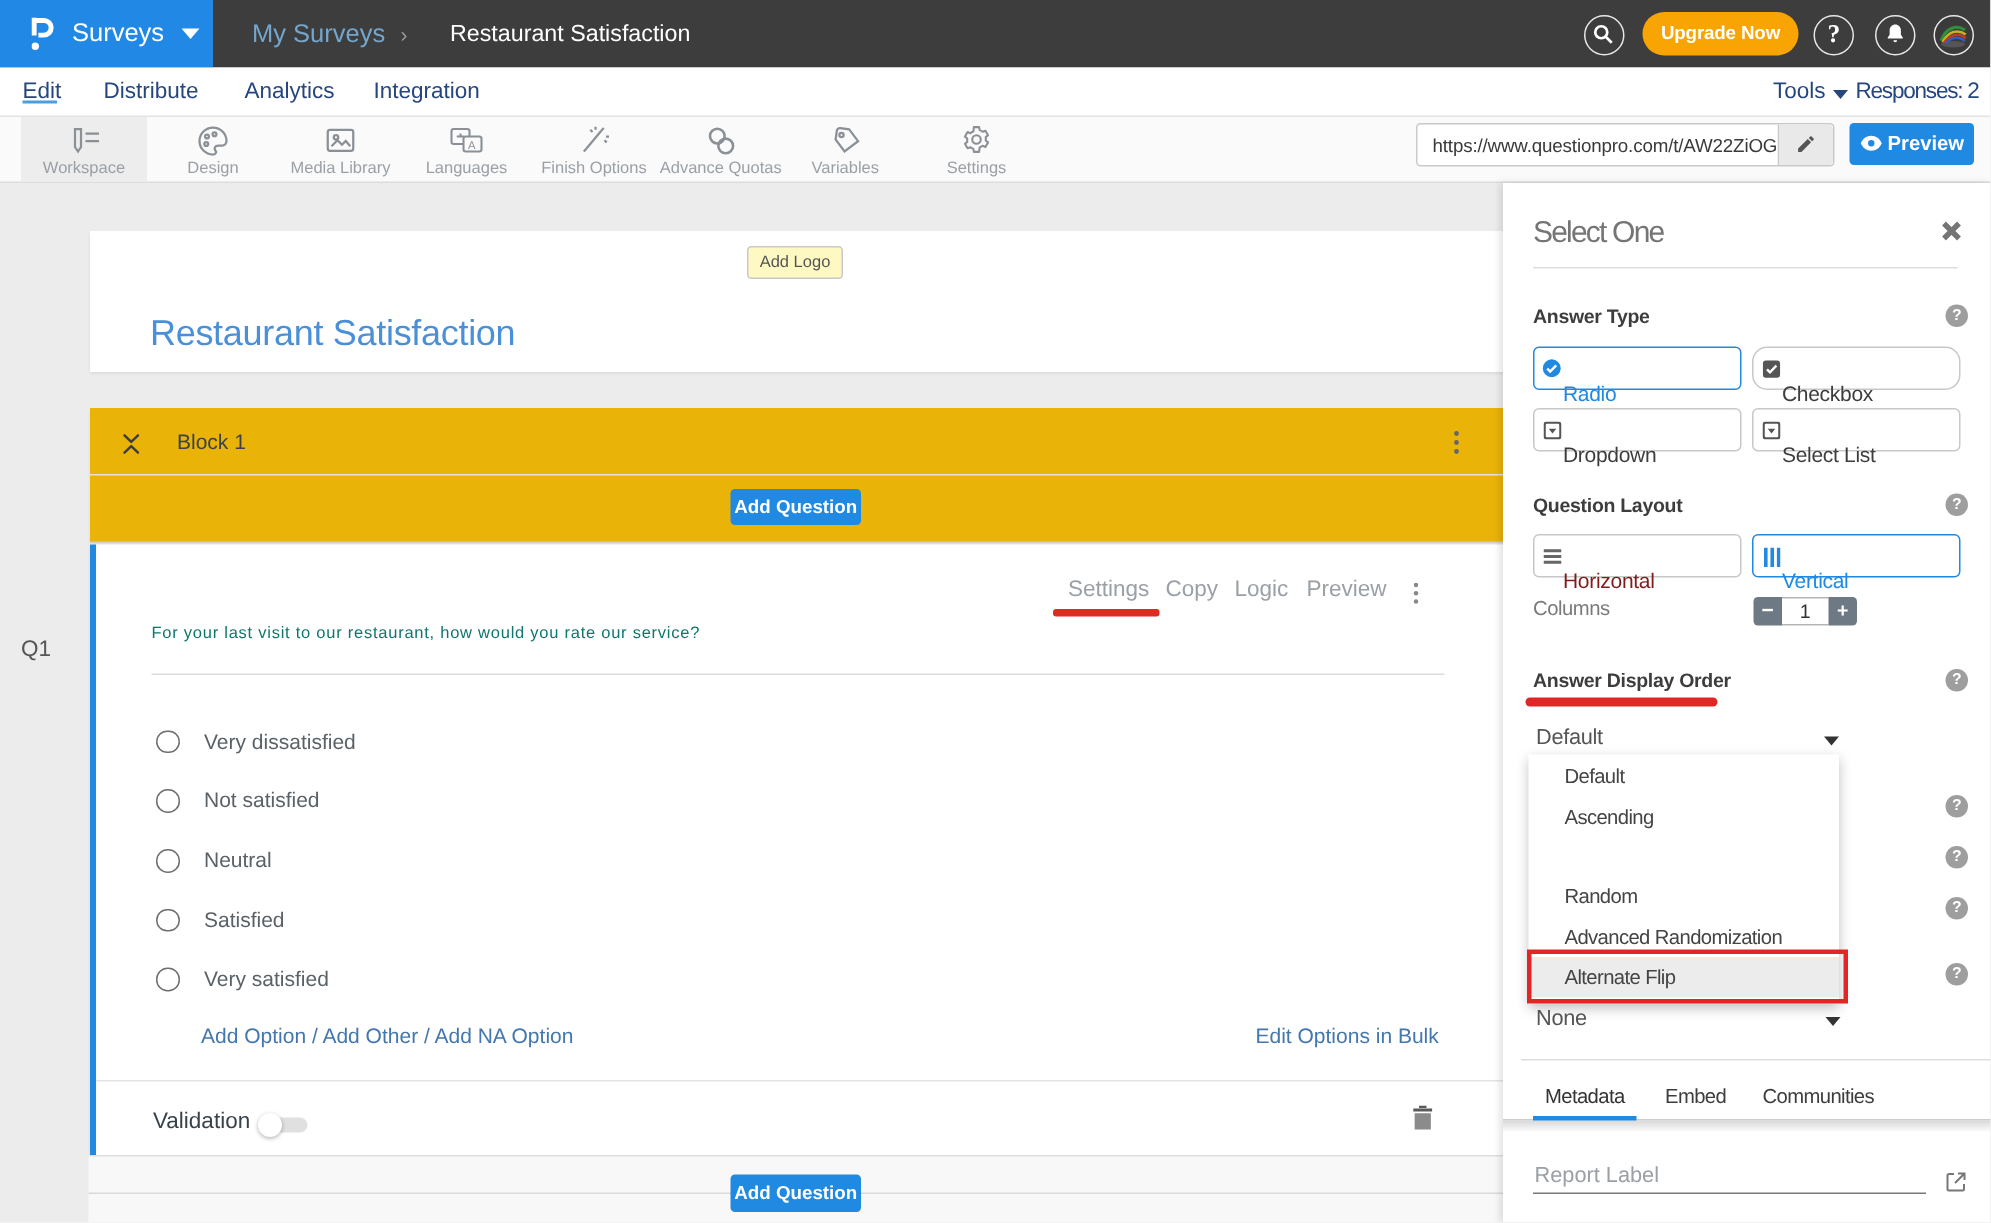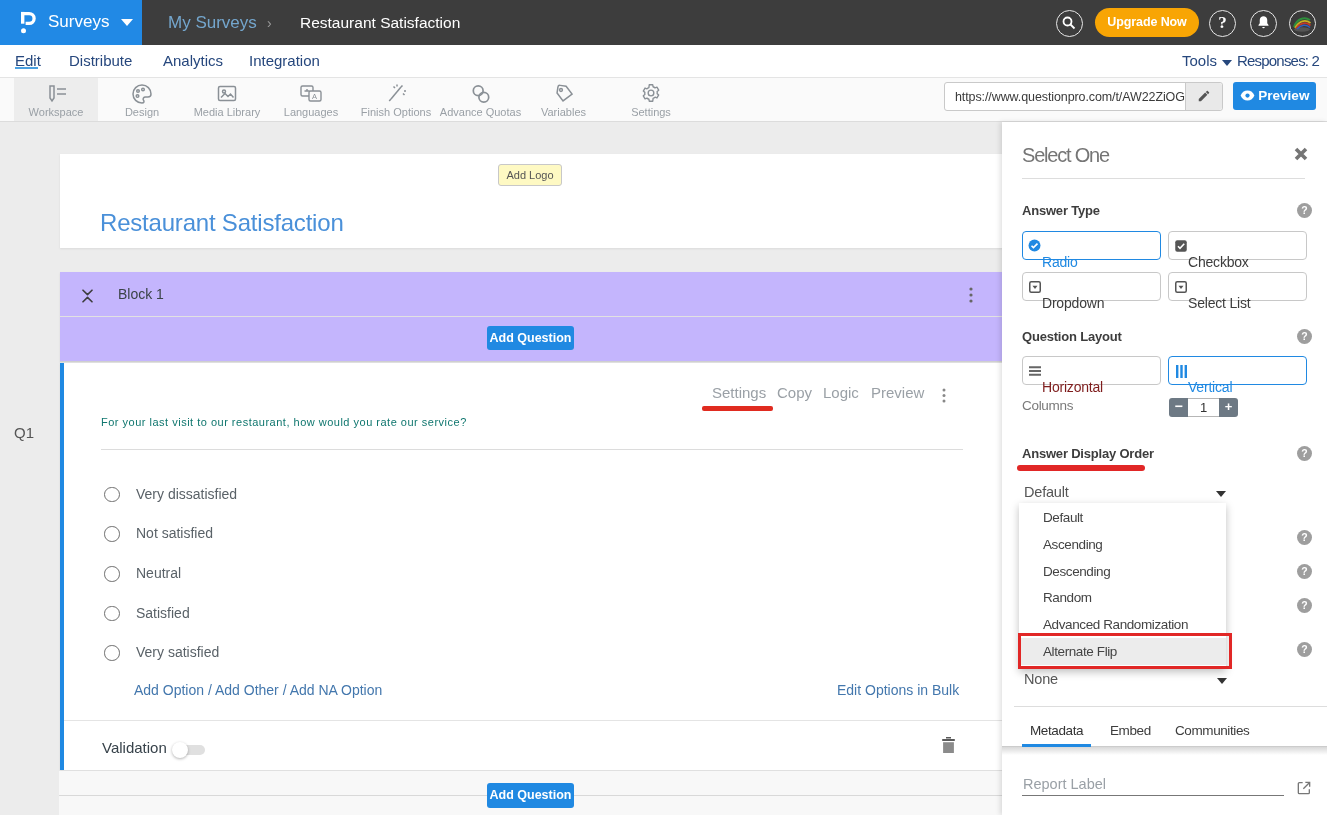--- a/index.html
+++ b/index.html
@@ -34,21 +34,21 @@
 #urlbox { position:absolute; left:944px; top:4px; width:279px; height:29px; background:#fff; border:1px solid #c9c9c9; border-radius:3px; }
 #urltext { position:absolute; left:10px; top:7px; font-size:12.5px; letter-spacing:-0.1px; color:#3a3a3a; white-space:nowrap; }
 #pencilbox { position:absolute; right:0; top:0; width:37px; height:27px; background:#e9e9e9; border-left:1px solid #c9c9c9; border-radius:0 3px 3px 0; text-align:center; }
 #previewbtn { position:absolute; left:1233px; top:4px; width:83px; height:28px; background:#2089e2; border-radius:3px; color:#fff; font-weight:bold; font-size:13.5px; text-align:center; line-height:28px; }
 
 
 #card1 { position:absolute; left:60px; top:154px; width:943px; height:94px; background:#fff; box-shadow:0 1px 2px rgba(0,0,0,0.08); }
 #addlogo { position:absolute; left:438px; top:10px; width:64px; height:22px; border:1px solid #c8c8c8; border-radius:3px; background:#fef9c3; font-size:11px; color:#555; text-align:center; line-height:21px; }
 #title { position:absolute; left:40px; top:55px; font-size:24px; letter-spacing:-0.2px; color:#4a90d9; }
 
-#blockcard { position:absolute; left:60px; top:272px; width:943px; height:90px; background:#c4b5fd; border-bottom:1px solid #cfcfcf; box-shadow:0 1px 2px rgba(0,0,0,0.08); }
+#blockcard { position:absolute; left:60px; top:272px; width:943px; height:90px; background:#eab308; border-bottom:1px solid #cfcfcf; box-shadow:0 1px 2px rgba(0,0,0,0.08); }
 #blockheader { position:absolute; left:0; top:0; width:943px; height:45px; border-bottom:1px solid #e2e2e2; }
 #blockname { position:absolute; left:58px; top:14px; font-size:14px; color:#3b4348; }
 .addq { position:absolute; background:#2089e2; border-radius:3px; color:#fff; font-weight:bold; font-size:12.5px; text-align:center; white-space:nowrap; }
 
 #qcard { position:absolute; left:60px; top:363px; width:943px; height:407px; background:#fff; border-left:4px solid #2089e2; box-shadow:0 1px 2px rgba(0,0,0,0.08); }
 #q1label { position:absolute; left:14px; top:424px; font-size:15px; color:#555; }
 .qtab { position:absolute; top:21px; font-size:15px; color:#9aa0a6; }
 #settings-underline { position:absolute; left:702px; top:406px; width:71px; height:5px; background:#e02b20; border-radius:2px; }
 #qtext { position:absolute; left:37px; top:52.5px; font-size:11px; letter-spacing:0.5px; color:#0f766e; }
 #qline { position:absolute; left:37px; top:86px; width:862px; height:1px; background:#dcdcdc; }
@@ -334,21 +334,21 @@
     <div class="seclabel" style="left:20px;top:81px;">Answer Type</div>
     <div class="qcircle" style="top:81px;">?</div>
 
     <div class="selbtn active" style="left:20px;top:109px;">
       <svg class="abs" style="left:5px;top:7px" width="13" height="13" viewBox="0 0 24 24">
           <circle cx="12" cy="12" r="11" fill="#2089e2"></circle>
           <path d="M6.5 12.5 l3.5 3.5 L17.5 8.5" stroke="#fff" stroke-width="3" fill="none"></path>
         </svg>
       <div class="lbl">Radio</div>
     </div>
-    <div class="selbtn" style="left:166px;top:109px;">
+    <div class="selbtn" style="left:166px;top:109px;border-radius:10px;">
       <svg class="abs" style="left:6px;top:8px" width="12" height="12" viewBox="0 0 24 24">
           <rect x="0.5" y="0.5" width="23" height="23" rx="4" fill="#555"></rect>
           <path d="M6 12.5 l4 4 L18.5 7.5" stroke="#fff" stroke-width="3.2" fill="none"></path>
         </svg>
       <div class="lbl">Checkbox</div>
     </div>
     <div class="selbtn" style="left:20px;top:150px;">
       <svg class="abs" style="left:6px;top:8px" width="12" height="12" viewBox="0 0 24 24">
           <rect x="1.5" y="1.5" width="21" height="21" rx="3" stroke="#555" stroke-width="3" fill="none"></rect>
           <path d="M7 9.5 h10 l-5 6.5 Z" fill="#555"></path>
@@ -398,21 +398,20 @@
     <div class="selarrow" style="left:214px;top:369px;"></div>
 
     <div class="qcircle" style="top:408px;">?</div>
     <div class="qcircle" style="top:442px;">?</div>
     <div class="qcircle" style="top:476px;">?</div>
     <div class="qcircle" style="top:520px;">?</div>
 
     <div id="ddmenu">
       <div class="dditem" style="top:1px;">Default</div>
       <div class="dditem" style="top:28px;">Ascending</div>
-      <div class="dditem" style="top:55px;">Descending</div>
       <div class="dditem" style="top:81px;">Random</div>
       <div class="dditem" style="top:108px;">Advanced Randomization</div>
       <div class="dditem" id="altflip" style="top:135px;">Alternate Flip</div>
     </div>
     <div id="redbox"></div>
 
     <div class="selectrow" style="top:548.5px;">None</div>
     <div class="selarrow" style="left:215px;top:556px;"></div>
 
     <div id="paneldiv2"></div>

